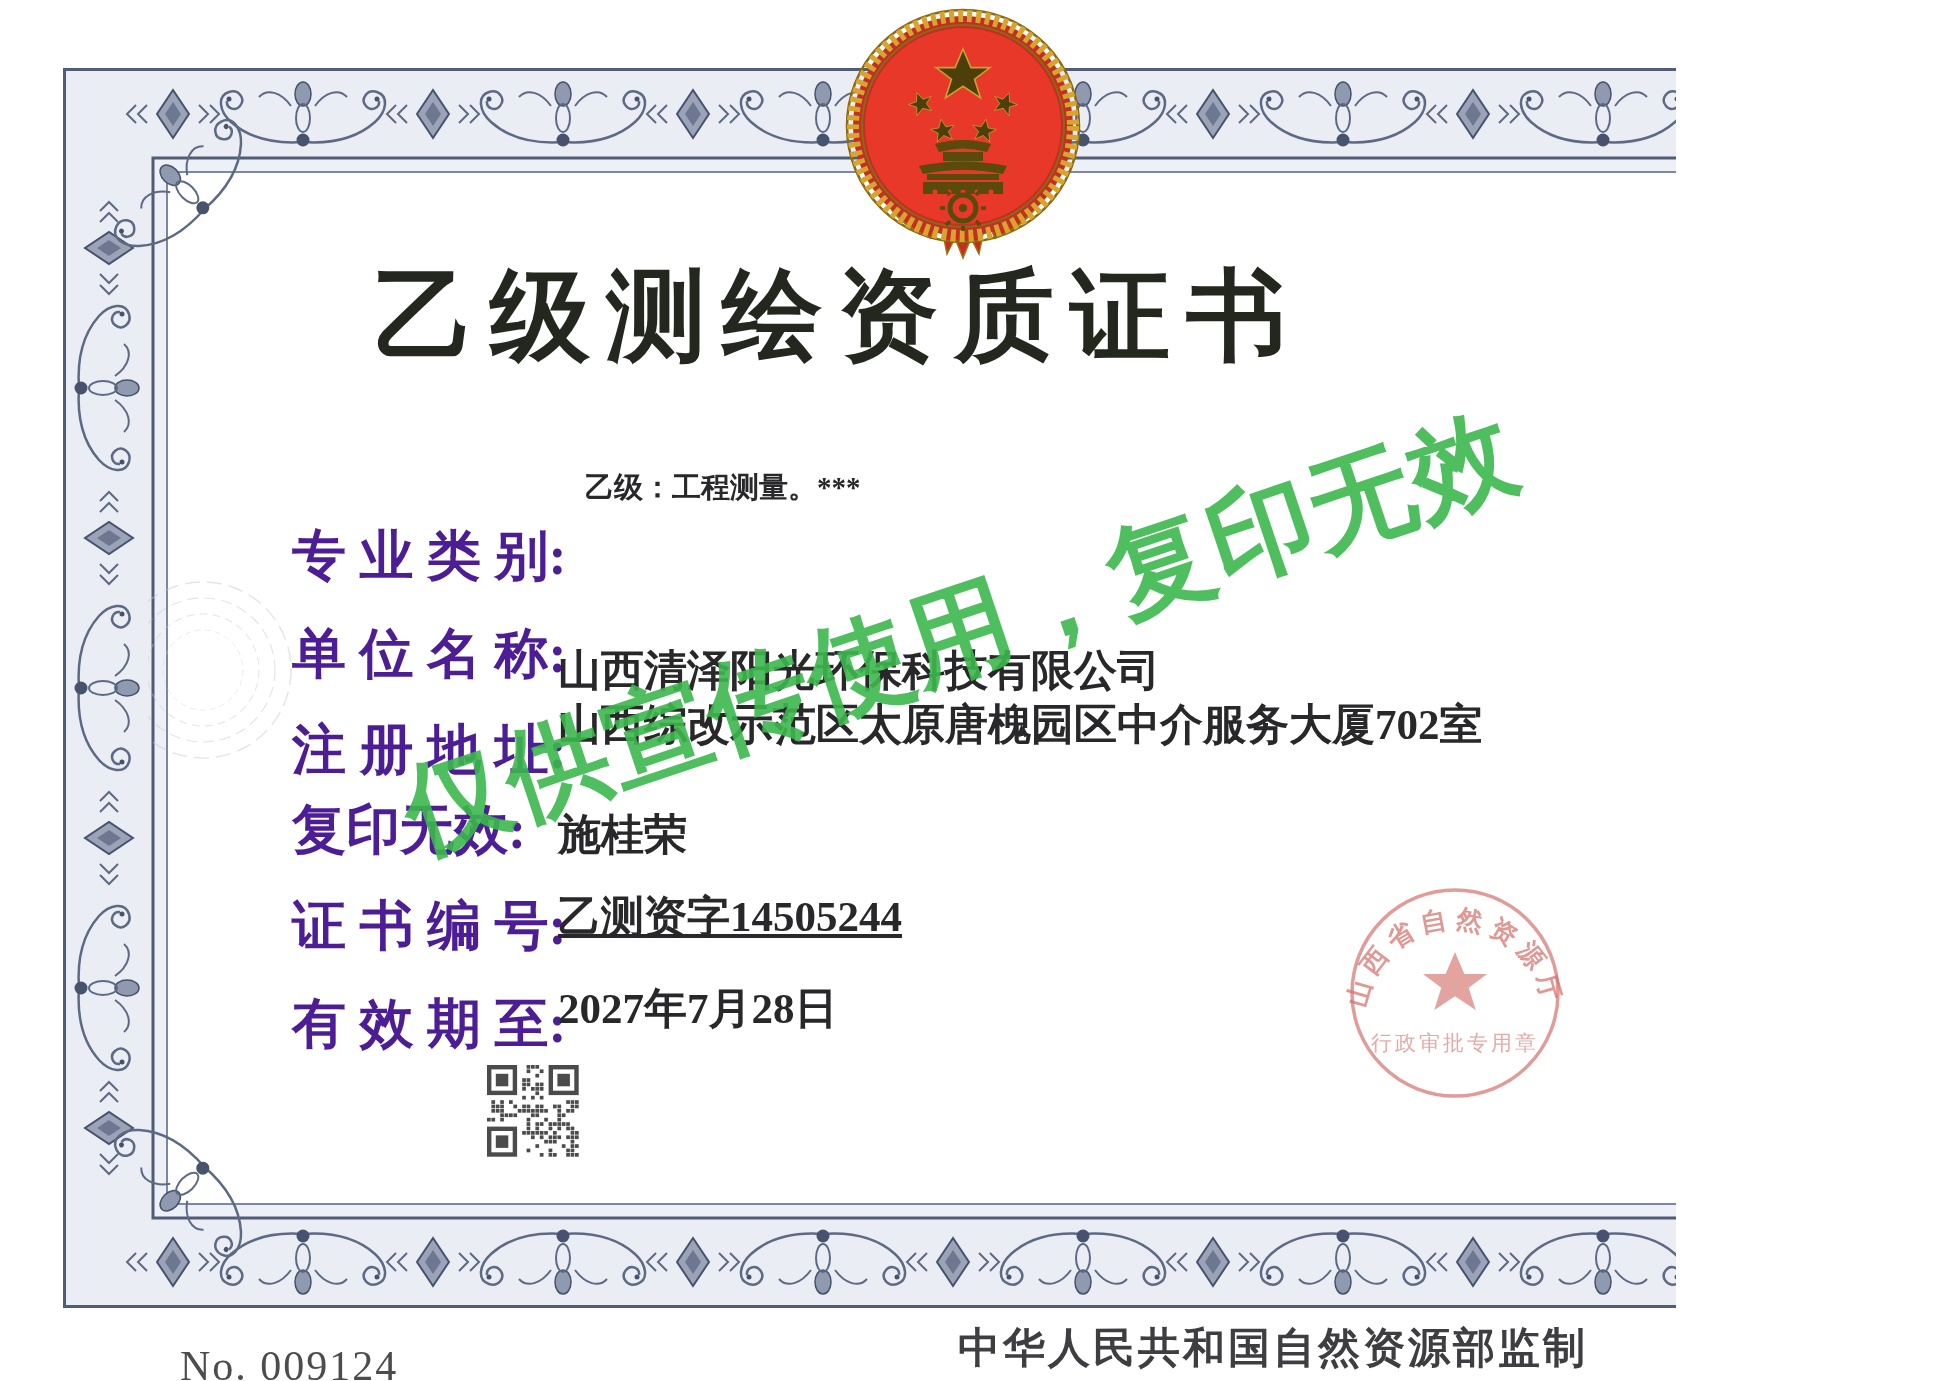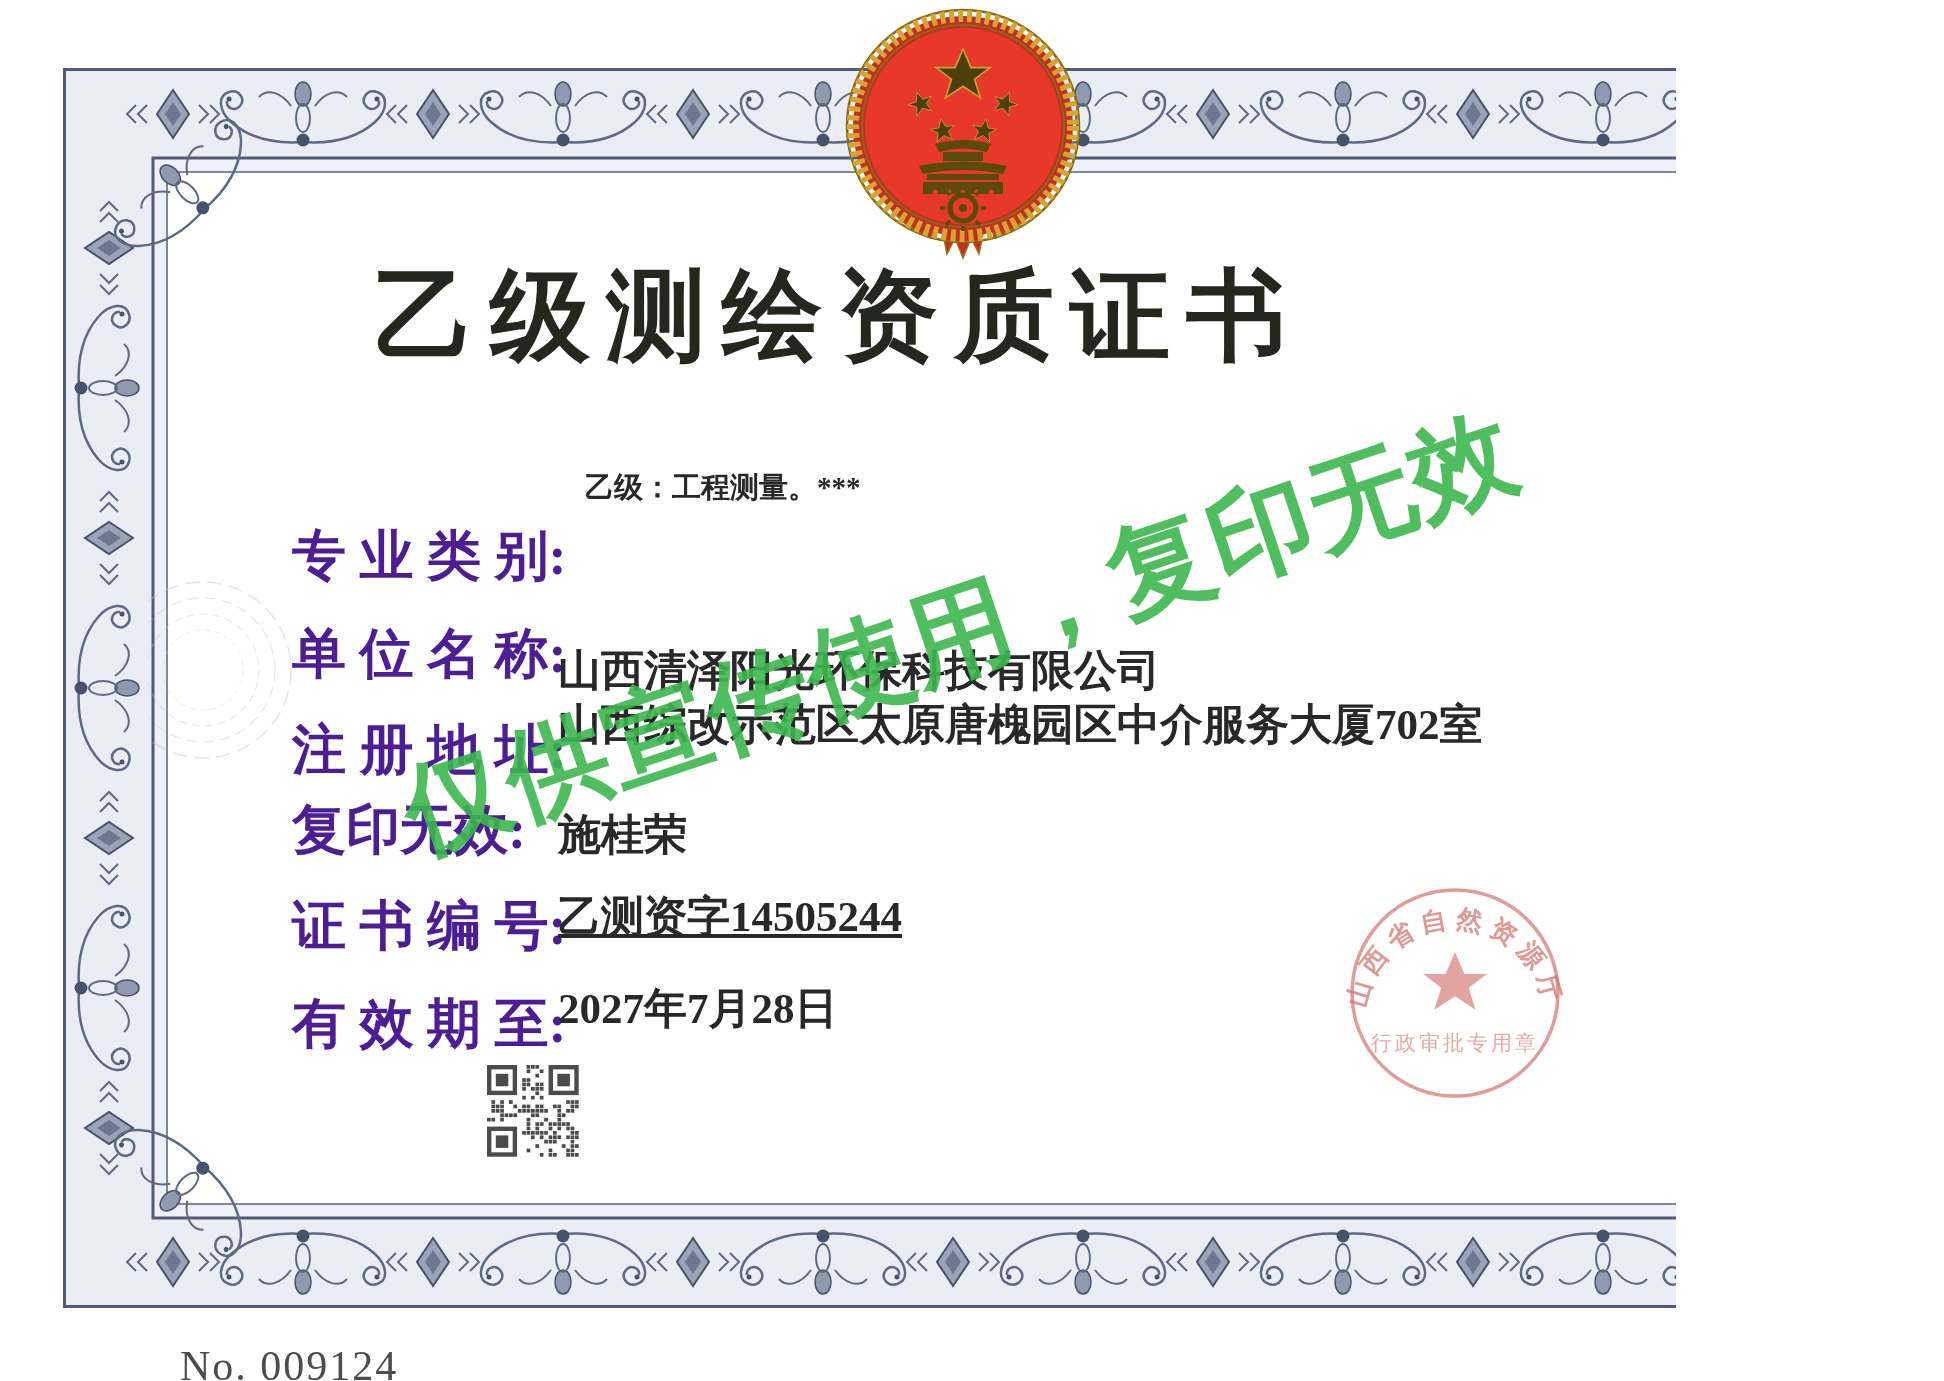--- a/index.html
+++ b/index.html
@@ -340,14 +340,15 @@
         <rect x="70.4" y="8.8" width="12.500000000000002" height="12.500000000000002" fill="#4b4b4b"></rect>
         <rect x="0" y="61.60000000000001" width="30.100000000000005" height="30.100000000000005" fill="#4b4b4b"></rect>
         <rect x="4.4" y="66" width="21.3" height="21.3" fill="#ffffff"></rect>
         <rect x="8.8" y="70.4" width="12.500000000000002" height="12.500000000000002" fill="#4b4b4b"></rect>
       </g>
   </svg>
 
   <div class="watermark">仅供宣传使用，复印无效</div>
 
   <div class="footer-left">No. 009124</div>
+  <div class="footer-right">中华人民共和国自然资源部监制</div>
 
 </div>
 
 </body></html>

